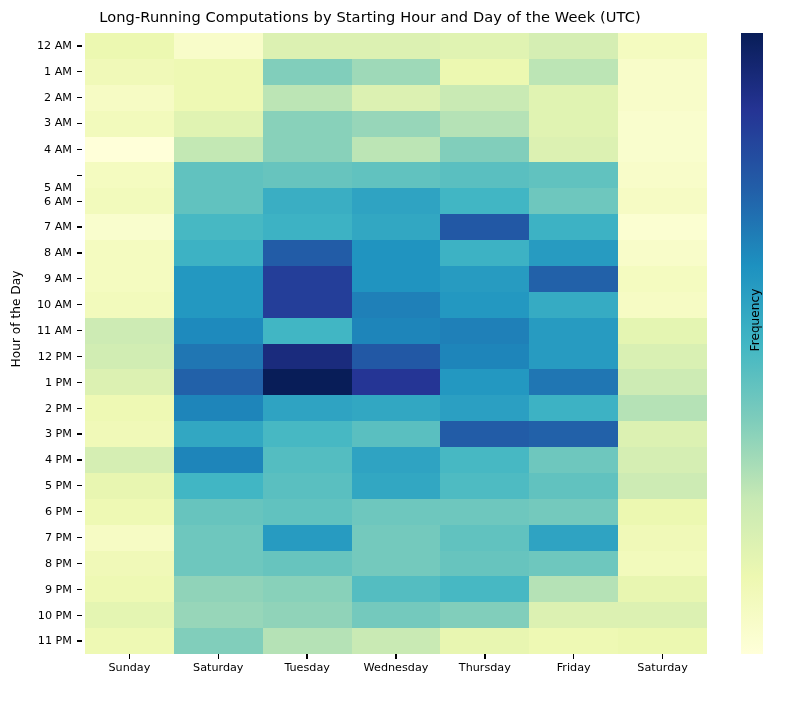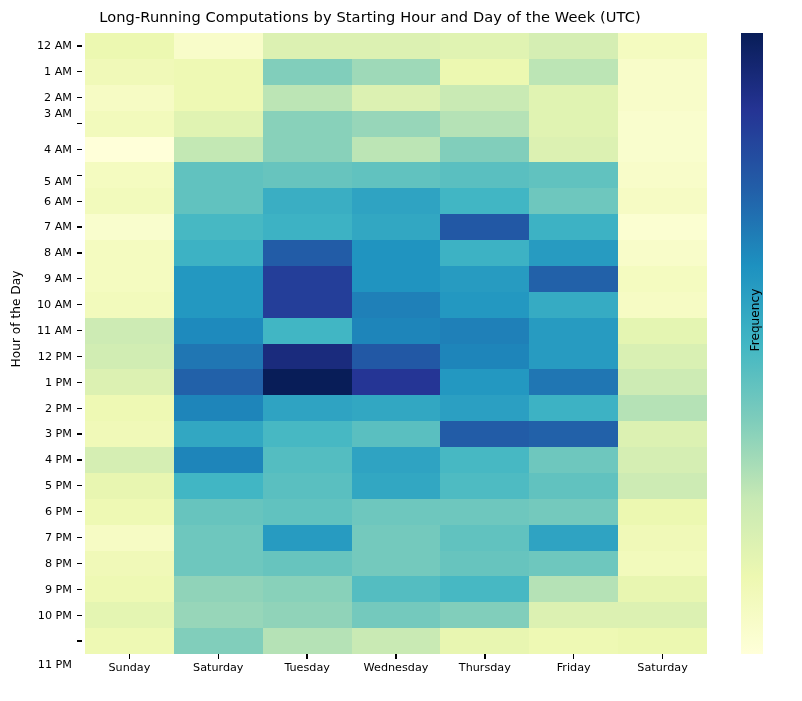--- a/index.html
+++ b/index.html
@@ -163,41 +163,41 @@
 <div id="figure">
 
   <div id="chart-title">Long-Running Computations by Starting Hour and Day of the Week (UTC)</div>
 
   <div id="y-axis-title">Hour of the Day</div>
 
   <div id="y-tick-labels">
       <div class="y-tick-label" style="top: 7.3375px;">12 AM</div>
       <div class="y-tick-label" style="top: 33.2125px;">1 AM</div>
       <div class="y-tick-label" style="top: 59.0875px; margin-left: 36px;">2 AM</div>
-      <div class="y-tick-label" style="top: 75px;">3 AM</div>
+      <div class="y-tick-label" style="top: 84px;">3 AM</div>
       <div class="y-tick-label" style="top: 110.838px;">4 AM</div>
-      <div class="y-tick-label" style="top: 143px;">5 AM</div>
+      <div class="y-tick-label" style="top: 149px;">5 AM</div>
       <div class="y-tick-label" style="top: 162.588px;">6 AM</div>
       <div class="y-tick-label" style="top: 188.463px;">7 AM</div>
       <div class="y-tick-label" style="top: 214.338px;">8 AM</div>
       <div class="y-tick-label" style="top: 240.213px;">9 AM</div>
       <div class="y-tick-label" style="top: 266.087px;">10 AM</div>
       <div class="y-tick-label" style="top: 291.962px;">11 AM</div>
       <div class="y-tick-label" style="top: 317.837px;">12 PM</div>
       <div class="y-tick-label" style="top: 343.712px;">1 PM</div>
       <div class="y-tick-label" style="top: 369.587px;">2 PM</div>
       <div class="y-tick-label" style="top: 395.462px;">3 PM</div>
       <div class="y-tick-label" style="top: 421.337px; padding-left: 28px;">4 PM</div>
       <div class="y-tick-label" style="top: 447.212px;">5 PM</div>
       <div class="y-tick-label" style="top: 473.087px;">6 PM</div>
       <div class="y-tick-label" style="top: 498.962px;">7 PM</div>
       <div class="y-tick-label" style="top: 524.837px;">8 PM</div>
       <div class="y-tick-label" style="top: 550.712px;">9 PM</div>
       <div class="y-tick-label" style="top: 576.587px;">10 PM</div>
-      <div class="y-tick-label" style="top: 602.462px; margin-top: 24px;">11 PM</div>
+      <div class="y-tick-label" style="top: 602.462px;">11 PM</div>
     </div>
   <div id="y-ticks">
       <div class="y-tick-mark" style="top: 12.2875px;"></div>
       <div class="y-tick-mark" style="top: 38.1625px;"></div>
       <div class="y-tick-mark" style="top: 64.0375px;"></div>
       <div class="y-tick-mark" style="top: 89.9125px;"></div>
       <div class="y-tick-mark" style="top: 115.787px;"></div>
       <div class="y-tick-mark" style="top: 141.662px;"></div>
       <div class="y-tick-mark" style="top: 167.537px;"></div>
       <div class="y-tick-mark" style="top: 193.412px;"></div>

